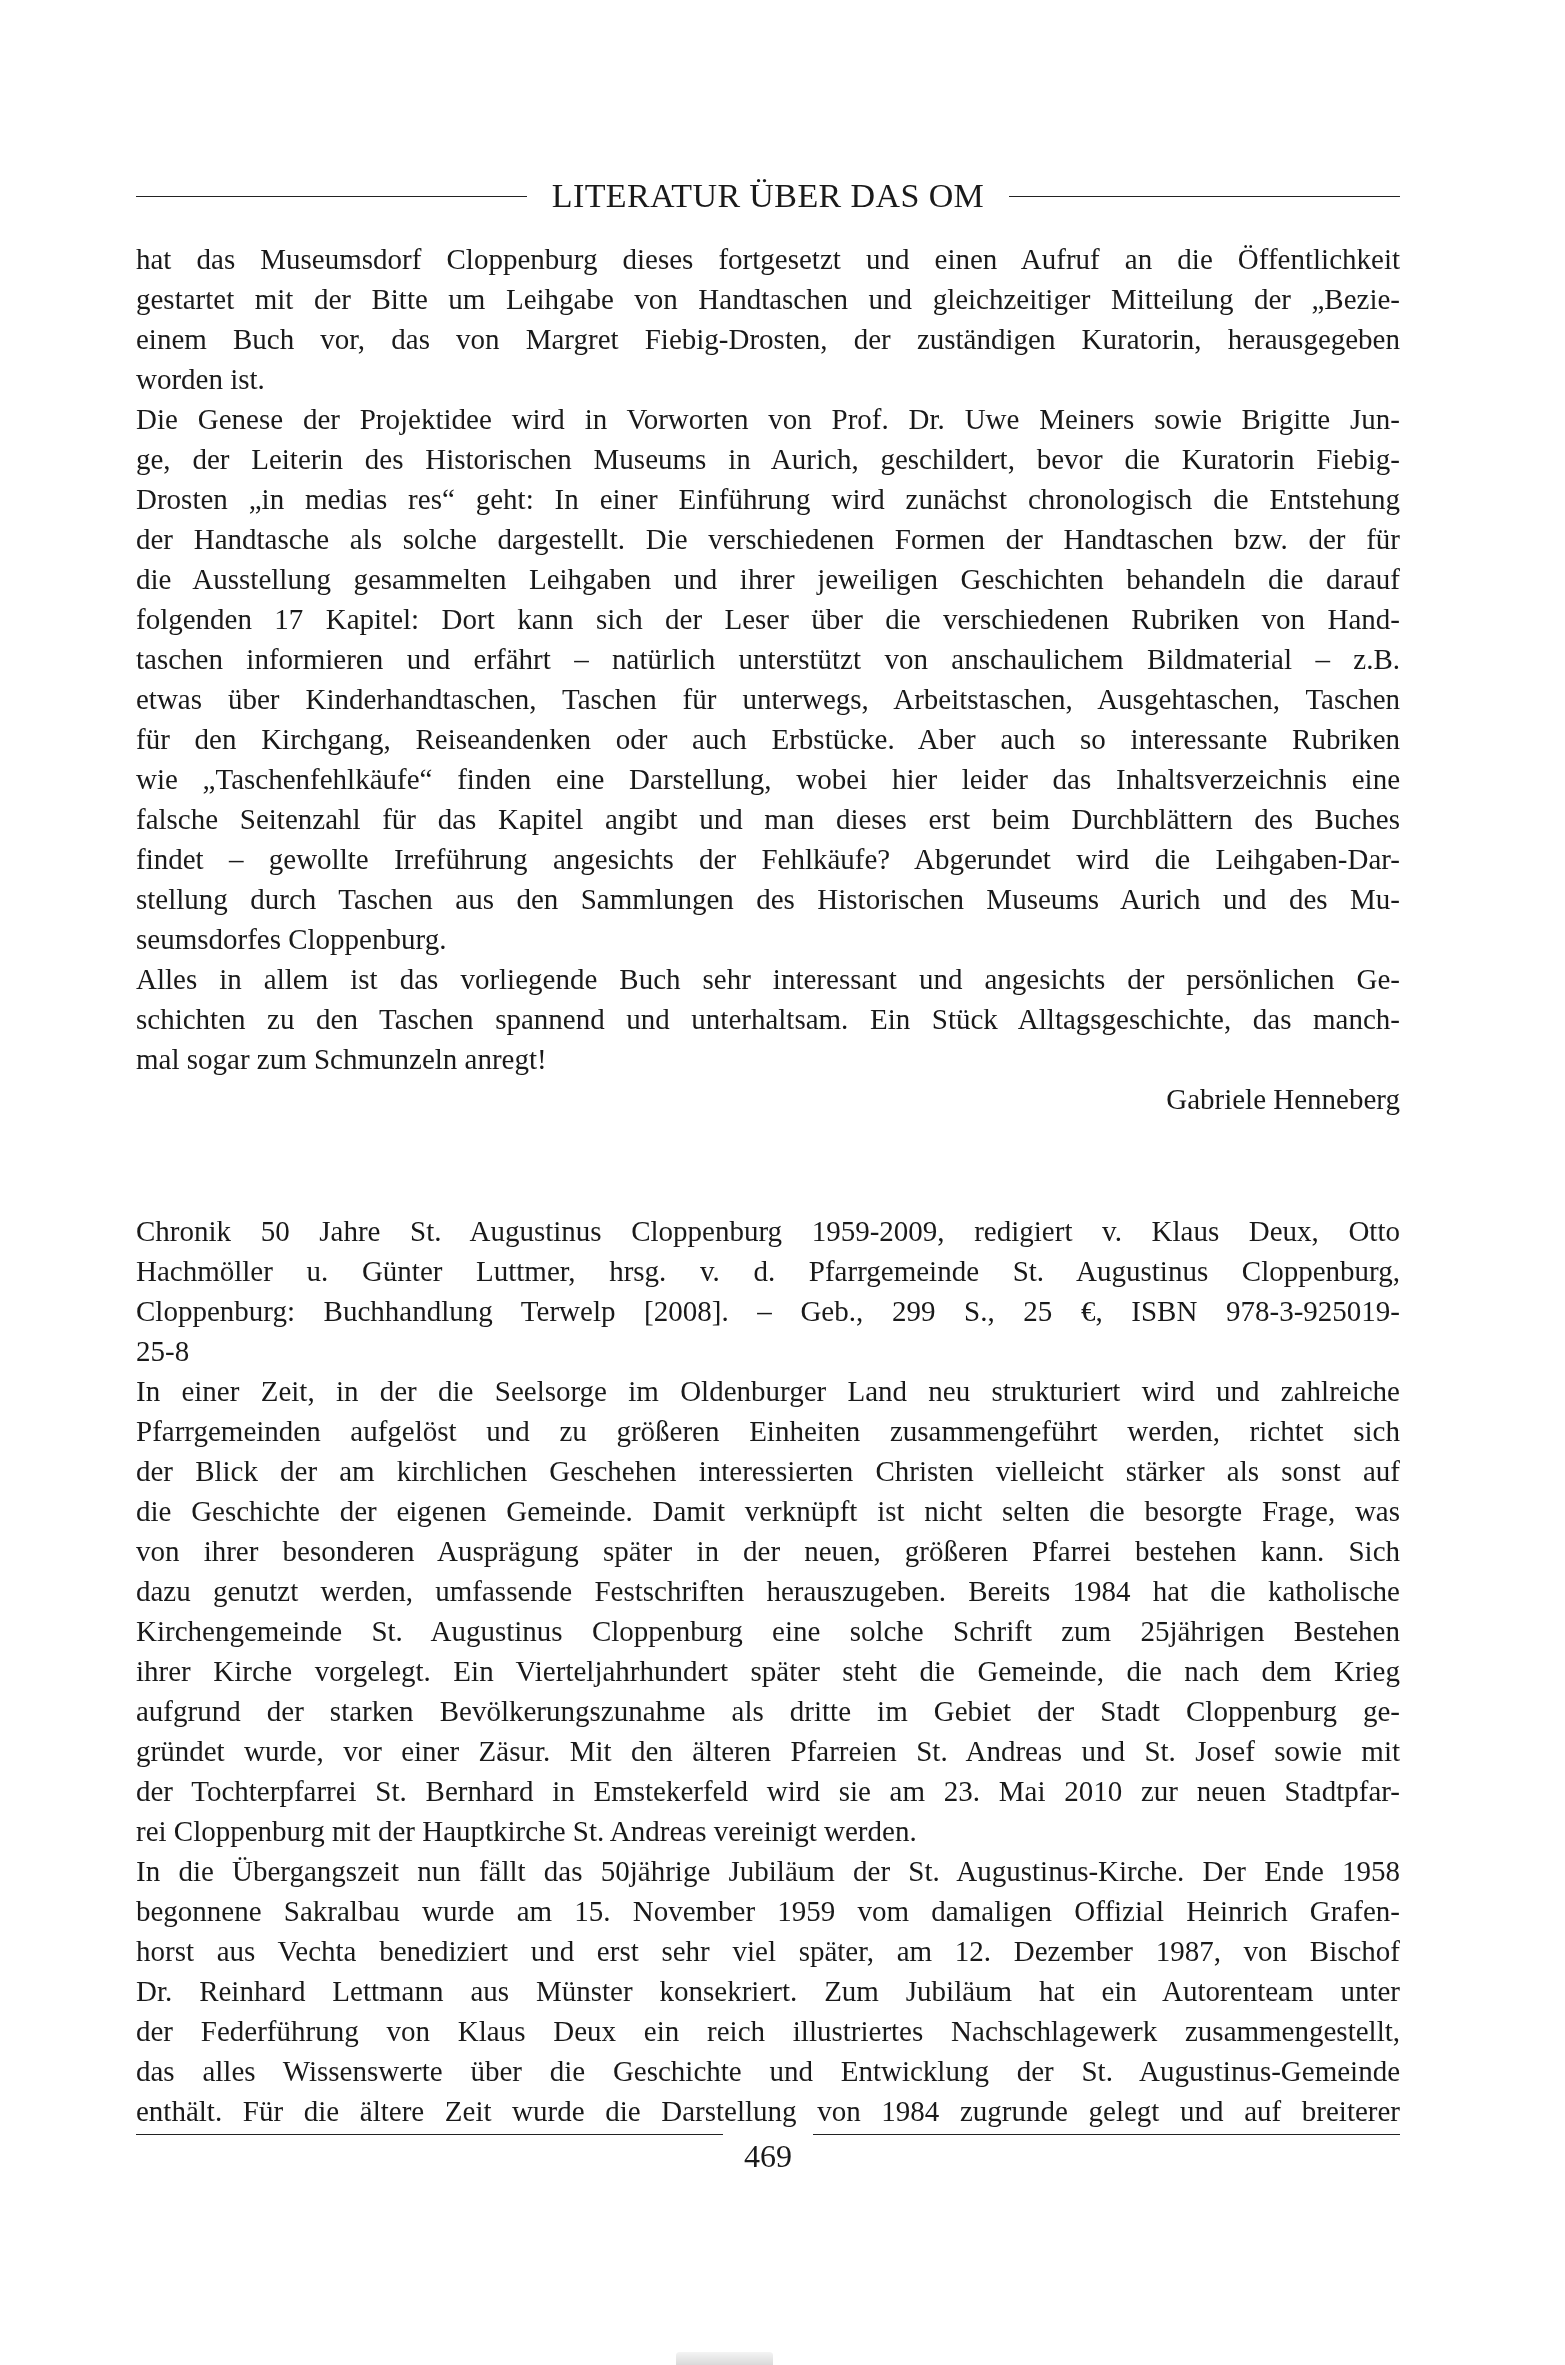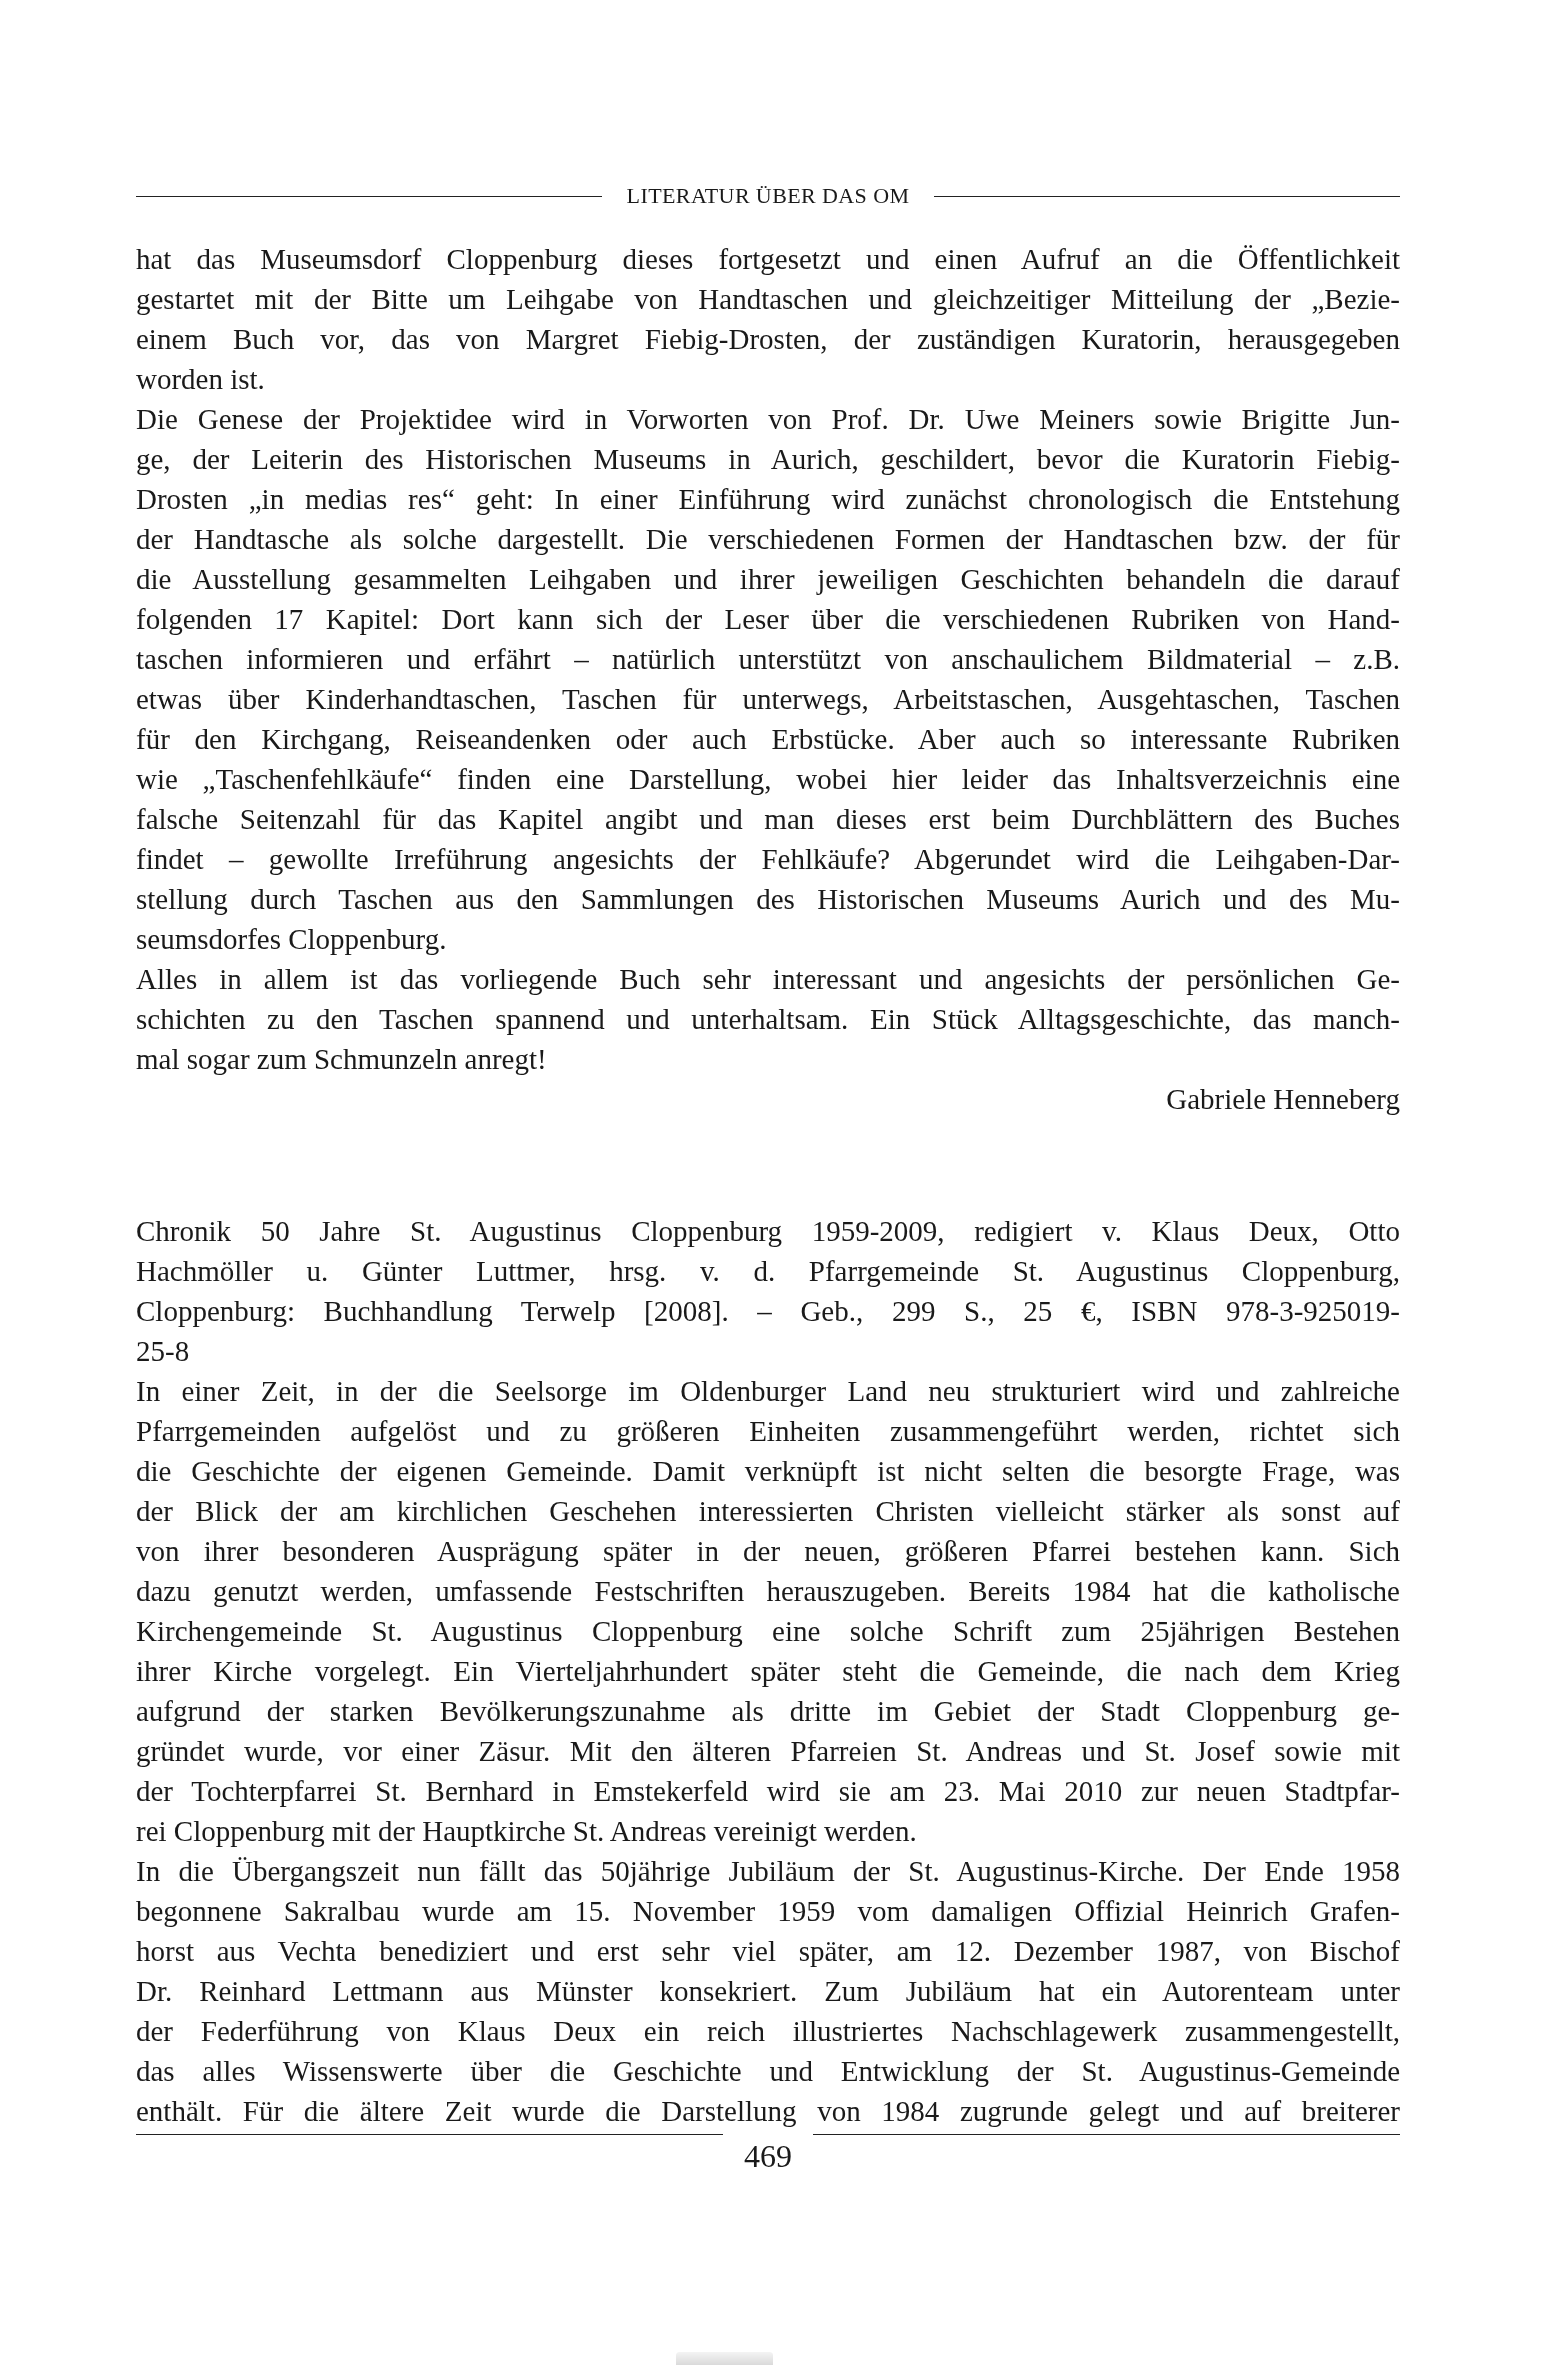--- a/index.html
+++ b/index.html
@@ -8,21 +8,21 @@
       position: absolute; left: 136px; top: 0; width: 1264px;
       font-family: "Liberation Serif", "DejaVu Serif", serif;
       color: #1a1a1a;
     }
     .running-head {
       position: absolute; top: 174px; left: 0; width: 1264px; height: 44px;
       display: flex; align-items: center;
     }
     .rule { flex: 1; height: 0; border-top: 1.8px solid #222; }
     .head-title {
-      padding: 0 24.6px; font-size: 22px; letter-spacing: 0.4px; white-space: nowrap;
+      padding: 0 24.6px; font-size: 34px; letter-spacing: 0.4px; white-space: nowrap;
       line-height: 44px;
     }
     .body-block {
       position: absolute; left: 0; width: 1264px;
       font-size: 29px; line-height: 40px; text-align: justify;
     }
     .review1 { top: 239px; }
     .line { display: block; white-space: nowrap; text-align-last: justify; text-align: justify; height: 40px; }
     .line.last { text-align-last: left; }
     .signature { display: block; text-align: right; height: 40px; }
@@ -77,22 +77,22 @@
 
   <div class="body-block review2">
     <div class="biblio">
       <span class="line">Chronik 50 Jahre St. Augustinus Cloppenburg 1959-2009, redigiert v. Klaus Deux, Otto</span>
       <span class="line">Hachmöller u. Günter Luttmer, hrsg. v. d. Pfarrgemeinde St. Augustinus Cloppenburg,</span>
       <span class="line">Cloppenburg: Buchhandlung Terwelp [2008]. – Geb., 299 S., 25 €, ISBN 978-3-925019-</span>
       <span class="line last">25-8</span>
     </div>
     <span class="line">In einer Zeit, in der die Seelsorge im Oldenburger Land neu strukturiert wird und zahlreiche</span>
     <span class="line">Pfarrgemeinden aufgelöst und zu größeren Einheiten zusammengeführt werden, richtet sich</span>
+    <span class="line">der Blick der am kirchlichen Geschehen interessierten Christen vielleicht stärker als sonst auf</span>
     <span class="line">die Geschichte der eigenen Gemeinde. Damit verknüpft ist nicht selten die besorgte Frage, was</span>
-    <span class="line">der Blick der am kirchlichen Geschehen interessierten Christen vielleicht stärker als sonst auf</span>
     <span class="line">von ihrer besonderen Ausprägung später in der neuen, größeren Pfarrei bestehen kann. Sich</span>
     <span class="line">dazu genutzt werden, umfassende Festschriften herauszugeben. Bereits 1984 hat die katholische</span>
     <span class="line">Kirchengemeinde St. Augustinus Cloppenburg eine solche Schrift zum 25jährigen Bestehen</span>
     <span class="line">ihrer Kirche vorgelegt. Ein Vierteljahrhundert später steht die Gemeinde, die nach dem Krieg</span>
     <span class="line">aufgrund der starken Bevölkerungszunahme als dritte im Gebiet der Stadt Cloppenburg ge-</span>
     <span class="line">gründet wurde, vor einer Zäsur. Mit den älteren Pfarreien St. Andreas und St. Josef sowie mit</span>
     <span class="line">der Tochterpfarrei St. Bernhard in Emstekerfeld wird sie am 23. Mai 2010 zur neuen Stadtpfar-</span>
     <span class="line last">rei Cloppenburg mit der Hauptkirche St. Andreas vereinigt werden.</span>
     <span class="line">In die Übergangszeit nun fällt das 50jährige Jubiläum der St. Augustinus-Kirche. Der Ende 1958</span>
     <span class="line">begonnene Sakralbau wurde am 15. November 1959 vom damaligen Offizial Heinrich Grafen-</span>

